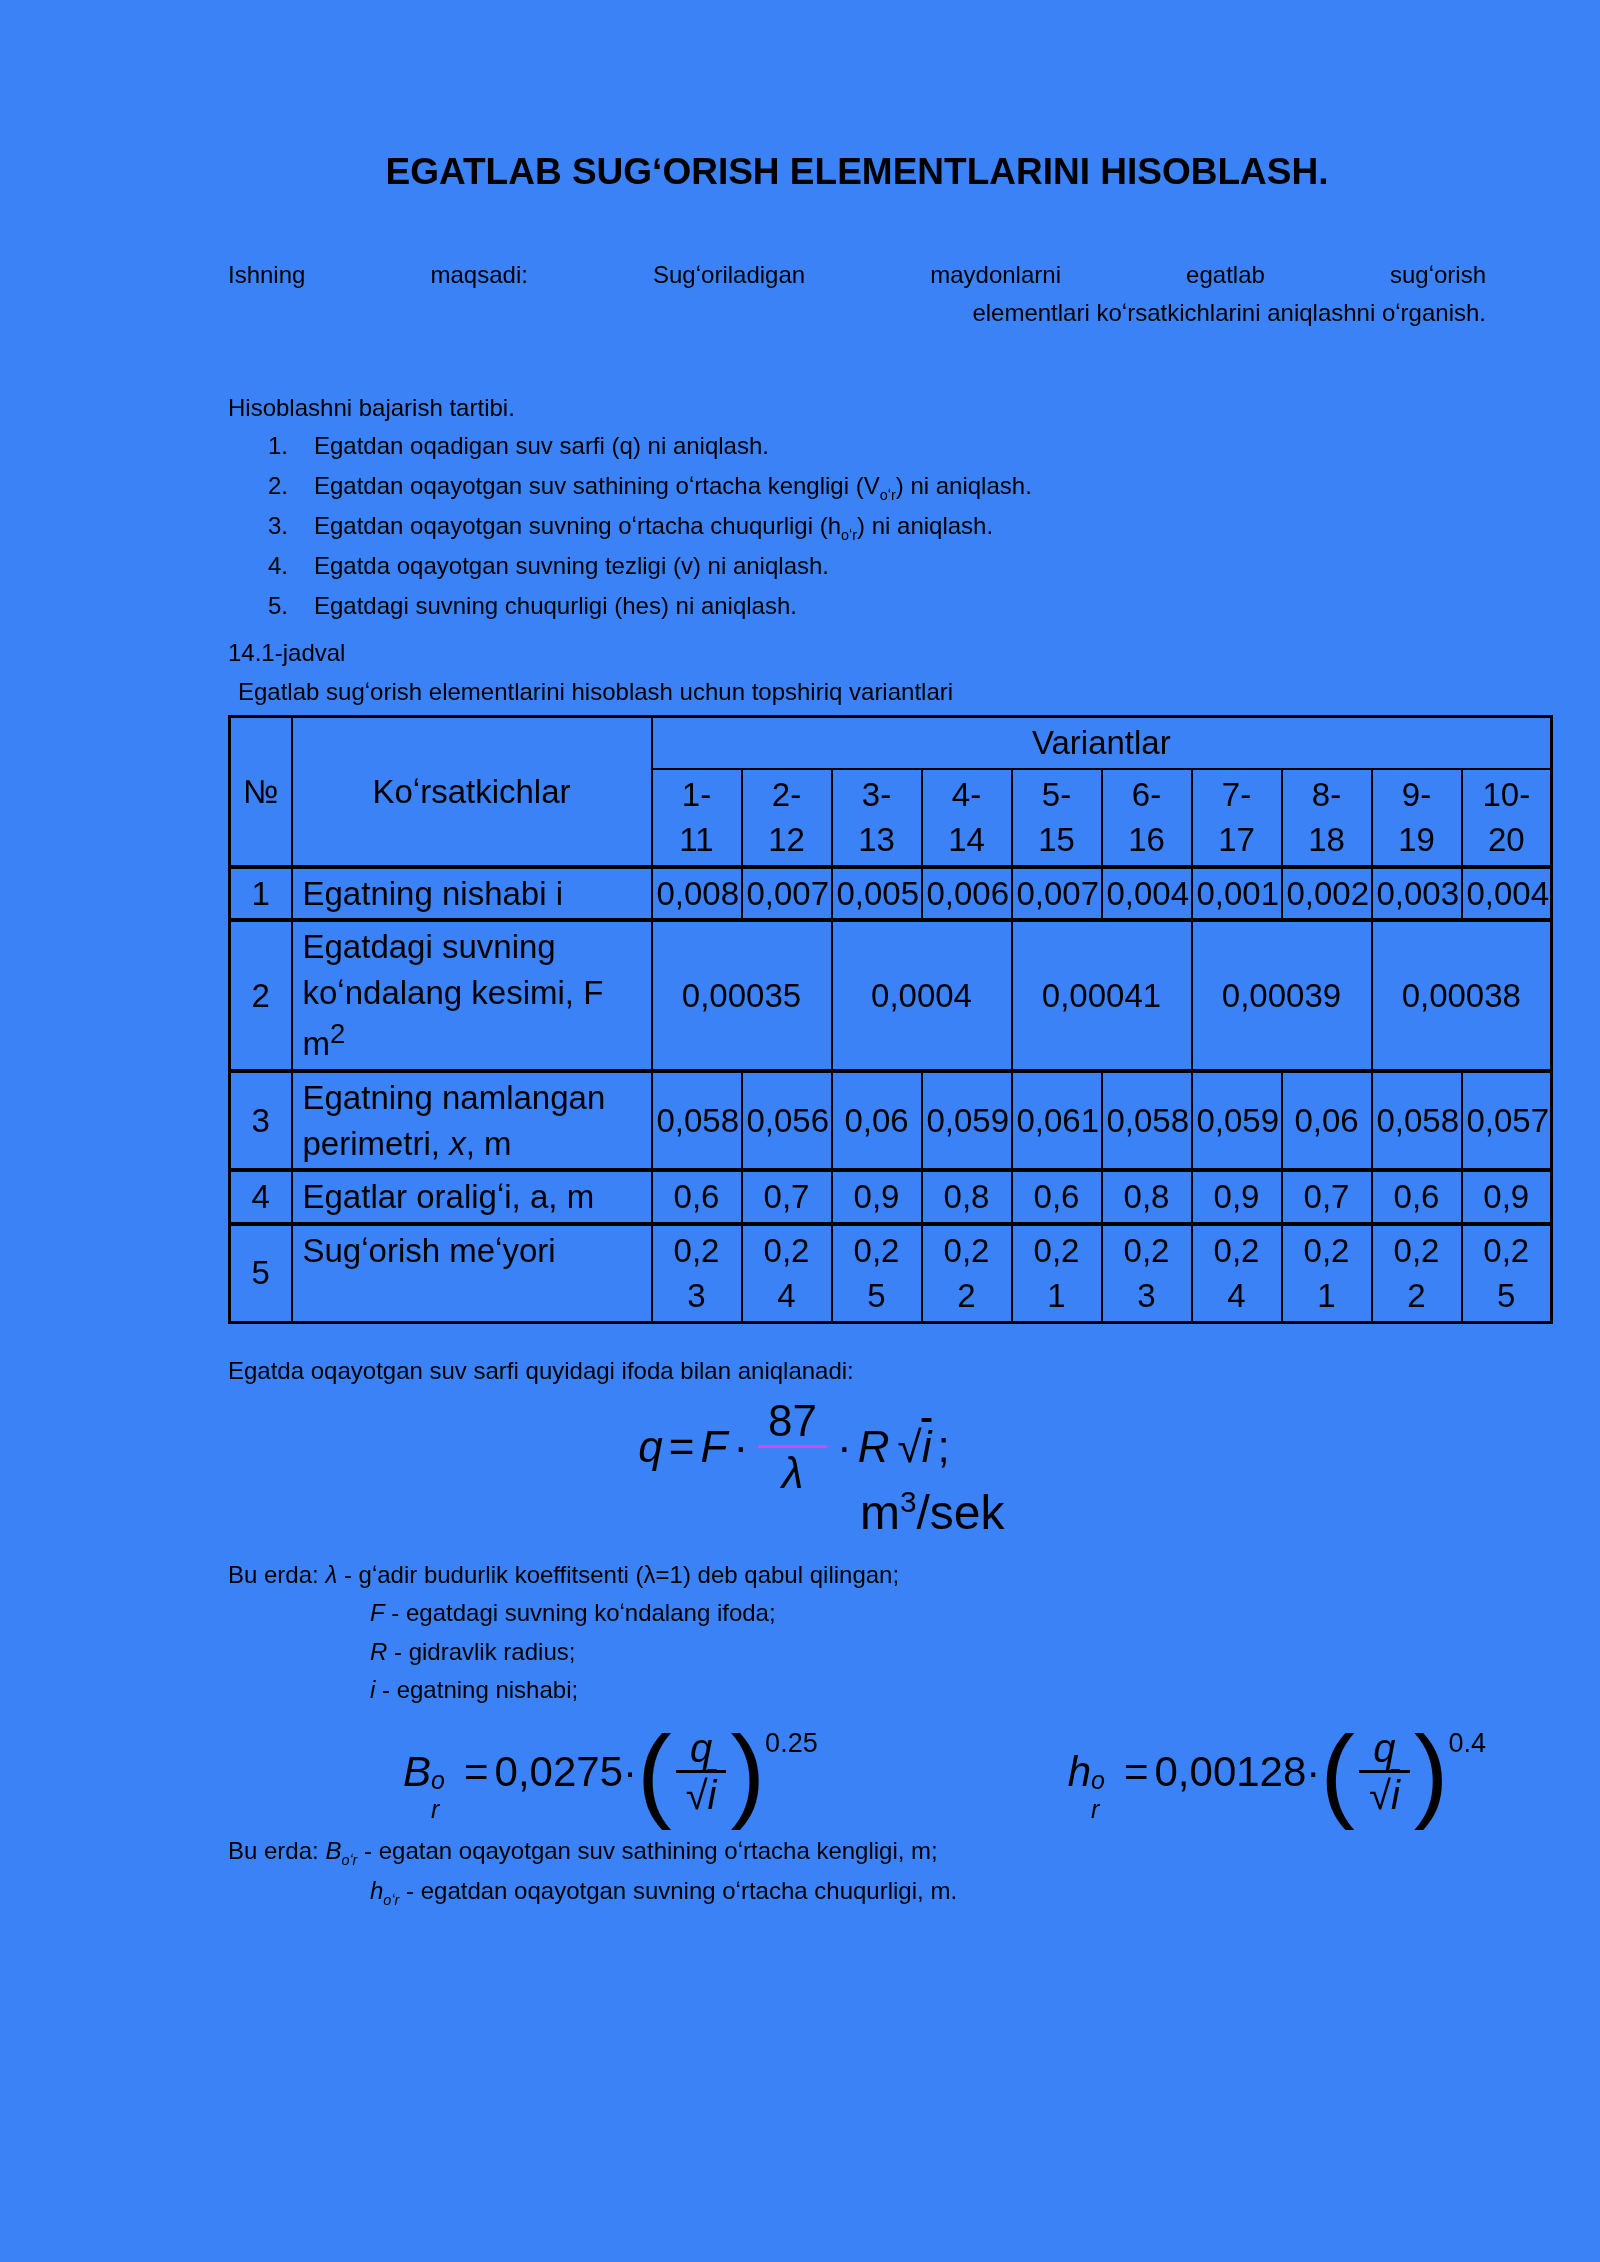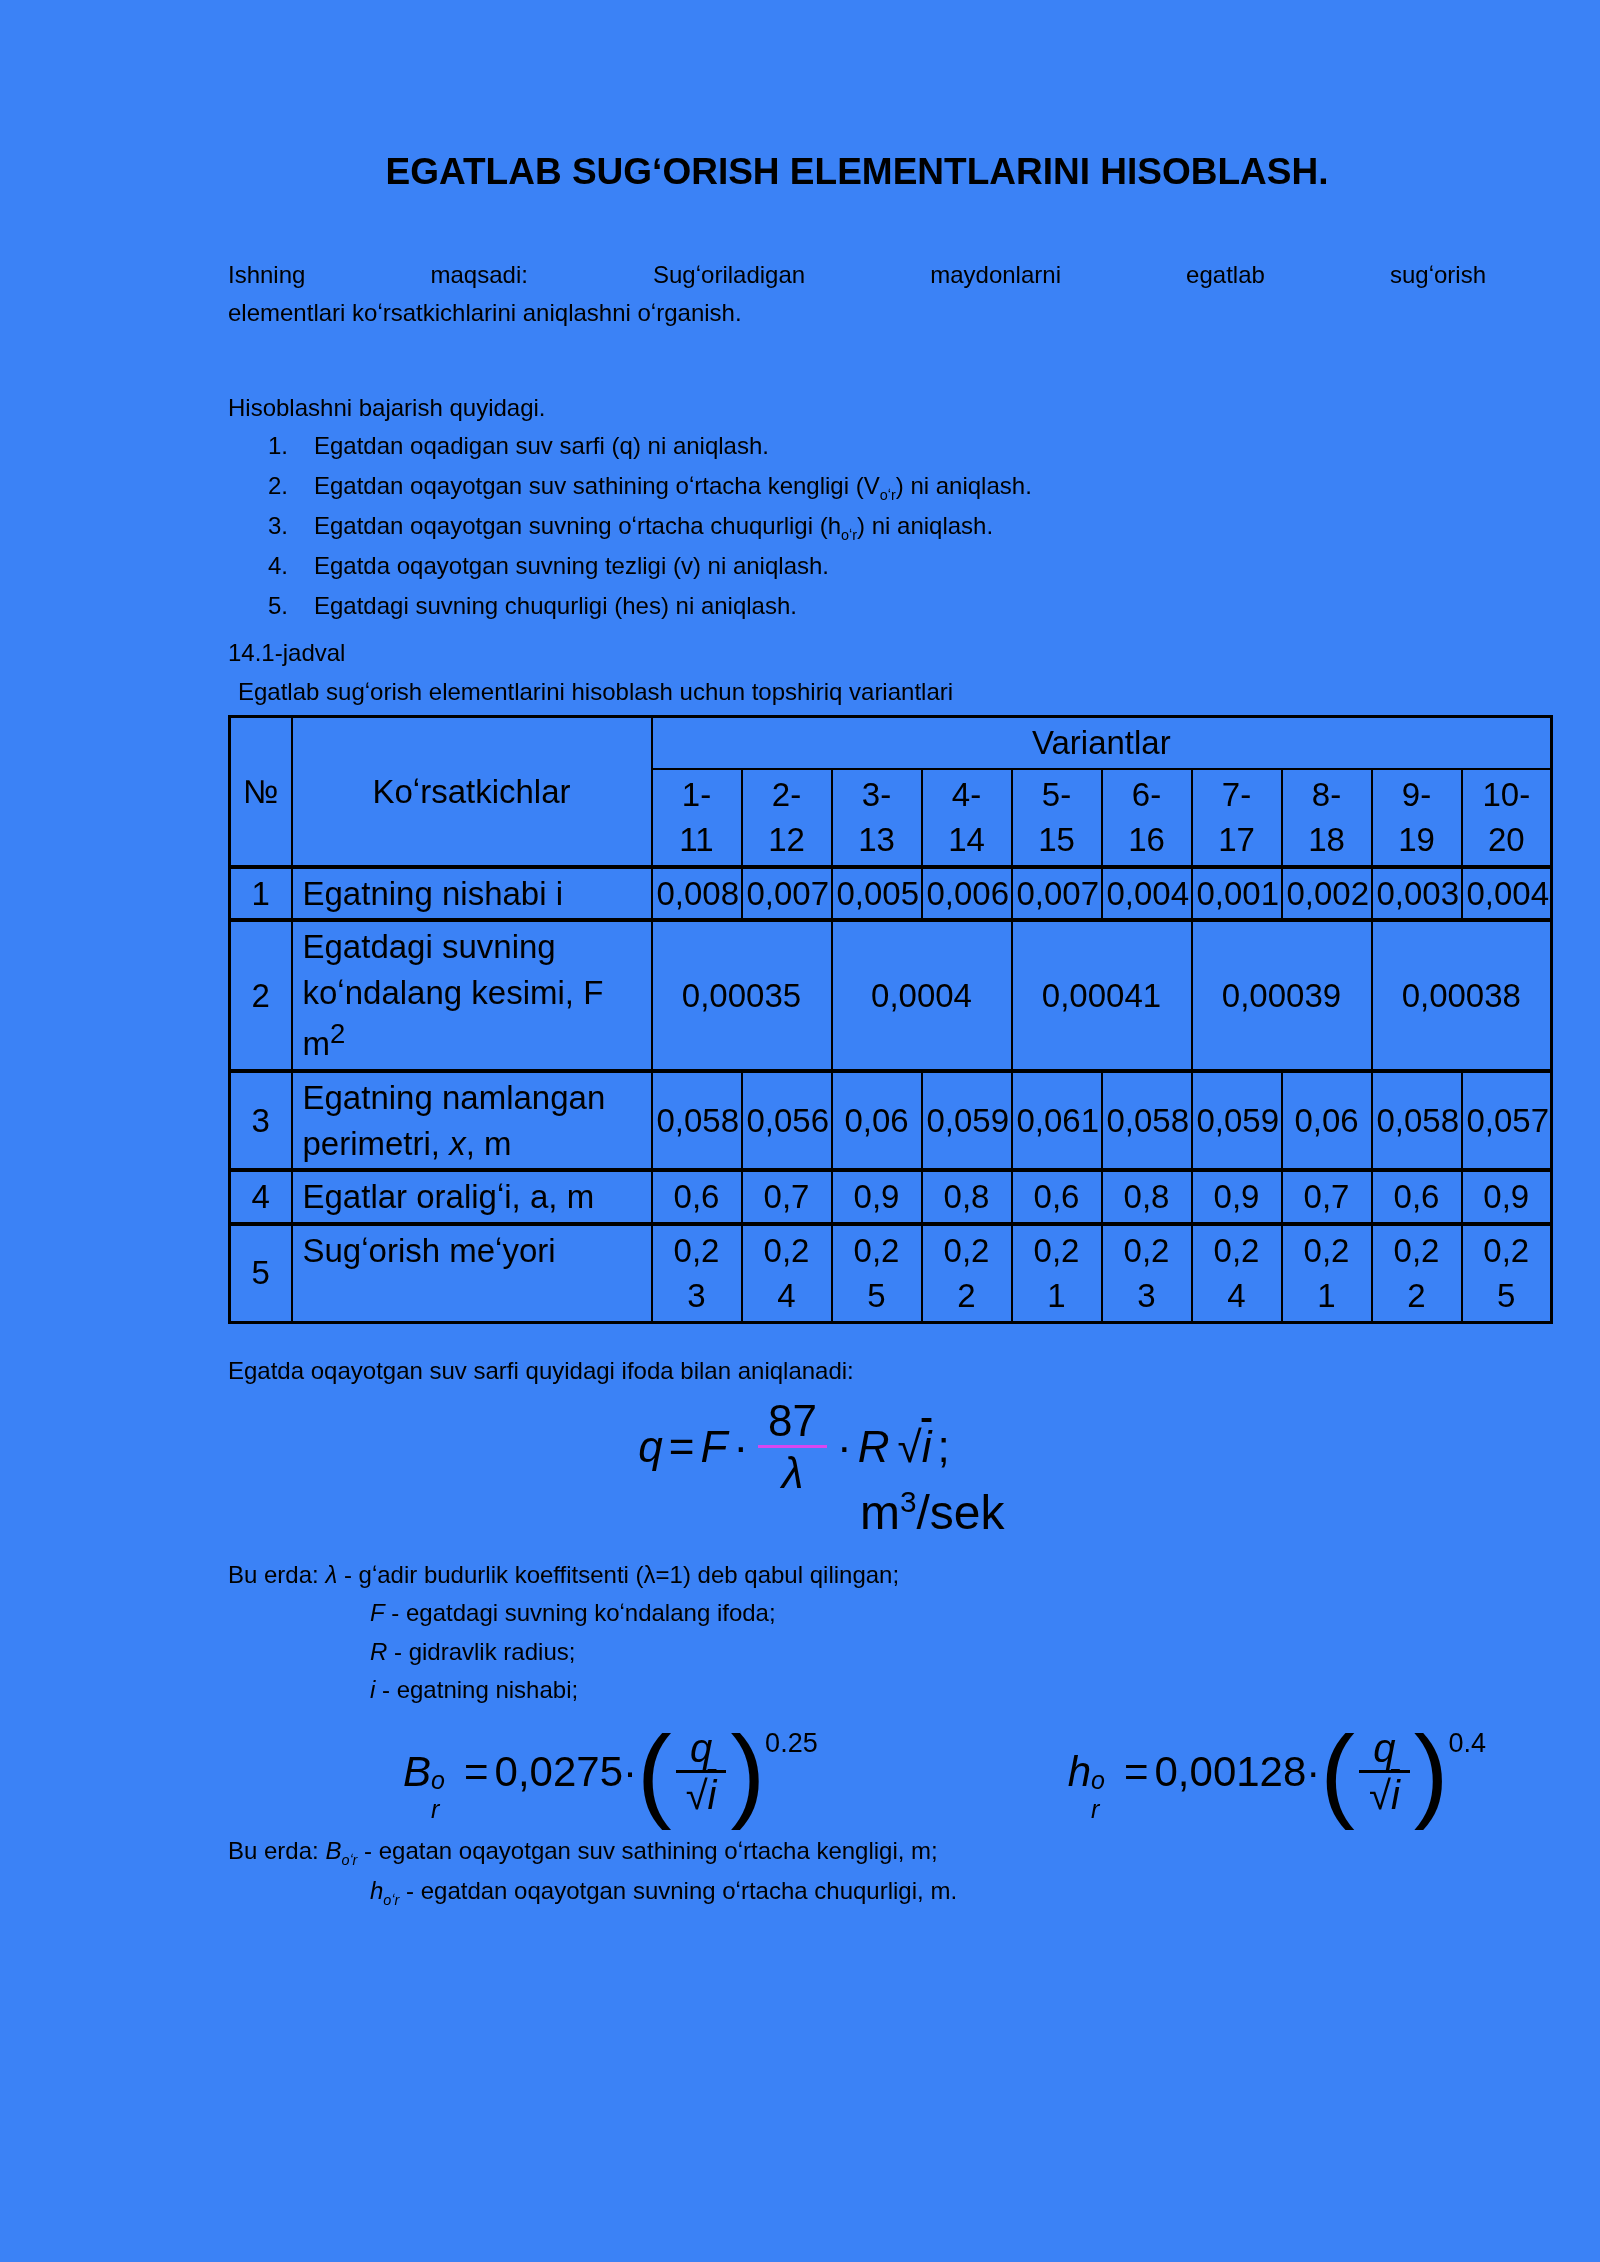--- a/index.html
+++ b/index.html
@@ -5,21 +5,21 @@
   html,body{margin:0;padding:0;background:#888;}
   .page{
     width:1600px;height:2262px;background:#3b82f6;color:#000;
     box-sizing:border-box;padding:148px 114px 0 228px;
     font-family:Liberation Sans, sans-serif;
     position:relative;overflow:hidden;
   }
   .title{font-size:37px;font-weight:bold;text-align:center;line-height:1.3;}
   .body{font-size:24px;line-height:1.6;}
   .purpose1{margin-top:60px;text-align:justify;text-align-last:justify;}
-  .purpose2{text-align:left;}
+  .purpose2{text-align:right;}
   .proc-head{margin-top:56px;}
   .li{display:flex;}
   .li .num{margin-left:40px;width:46px;flex:0 0 auto;}
   .li .litext{flex:1;text-align:justify;}
   sub{font-size:0.6em;}
   .jadval-label{padding-right:30px;margin-top:8px;}
   .caption{padding-left:10px;}
 
   table{width:1324px;border-collapse:collapse;table-layout:fixed;
         font-size:33px;line-height:1.38;margin-top:4px;}
@@ -60,21 +60,21 @@
 </head>
 <body>
 
 <div class="page">
 
   <div class="title">EGATLAB SUGʻORISH ELEMENTLARINI HISOBLASH.</div>
 
   <div class="body purpose1">Ishning maqsadi: Sugʻoriladigan maydonlarni  egatlab sugʻorish</div>
   <div class="body purpose2">elementlari koʻrsatkichlarini aniqlashni oʻrganish.</div>
 
-  <div class="body proc-head">Hisoblashni bajarish quyidagi.</div>
+  <div class="body proc-head">Hisoblashni bajarish tartibi.</div>
 
   <div class="body">
     <div class="li">
       <span class="num">1.</span>
       <span class="litext"><span>Egatdan oqadigan suv sarfi (q) ni aniqlash.</span><sub></sub><span></span></span>
     </div>
     <div class="li">
       <span class="num">2.</span>
       <span class="litext"><span>Egatdan oqayotgan suv sathining oʻrtacha kengligi (V</span><sub>oʻr</sub><span>) ni aniqlash.</span></span>
     </div>

